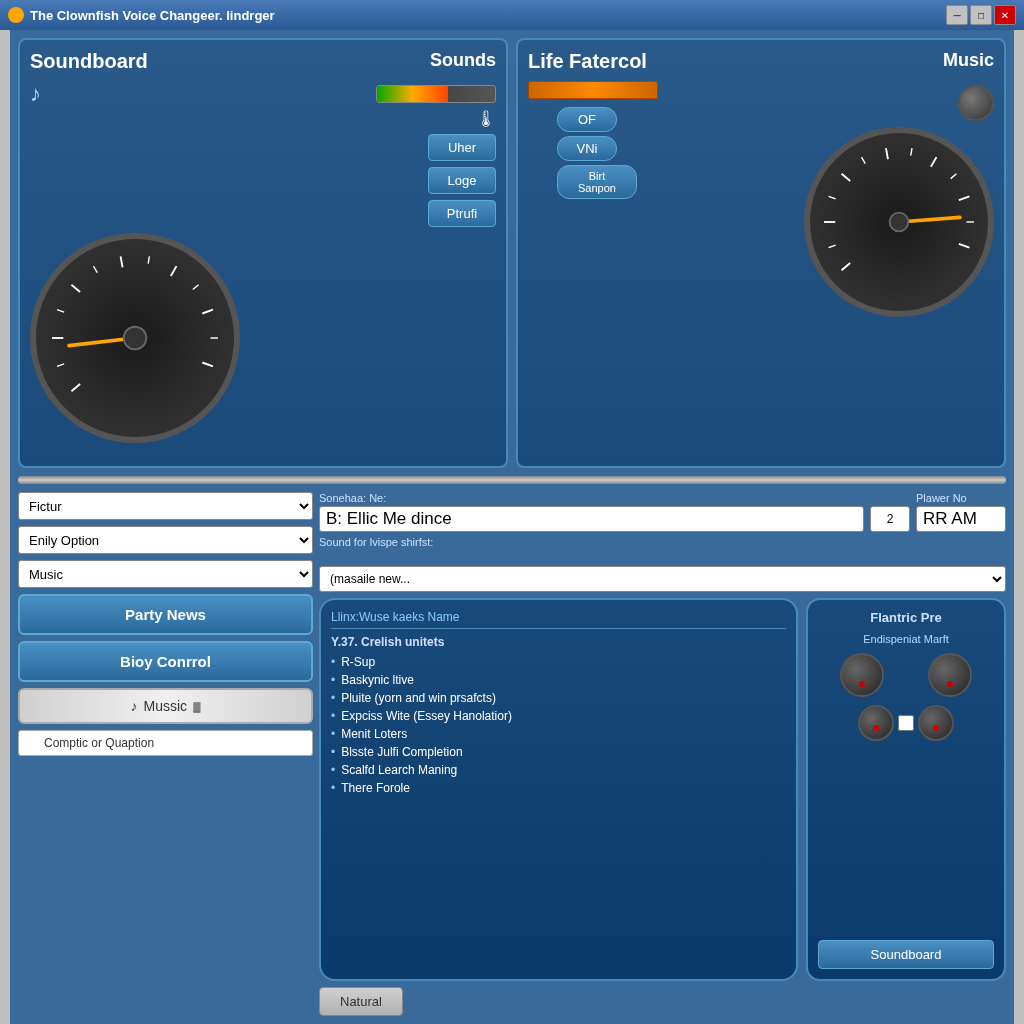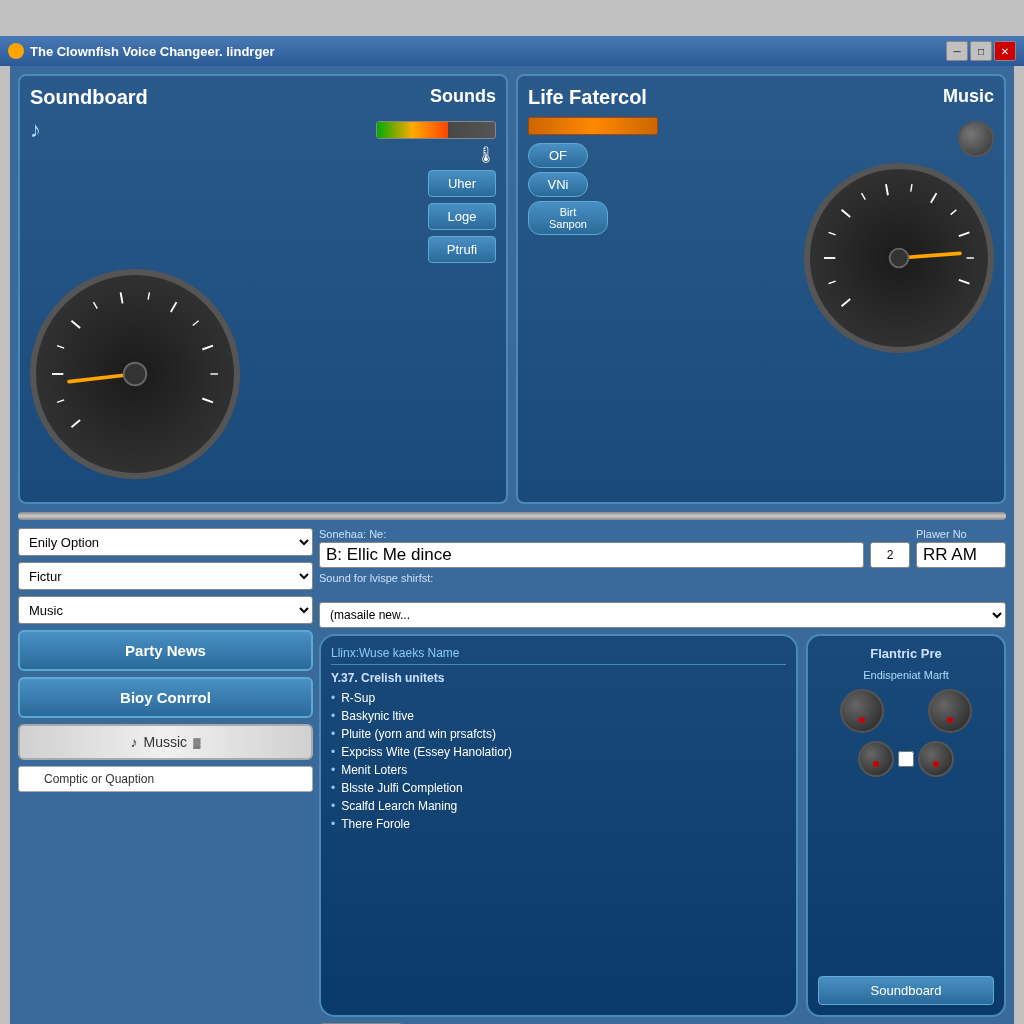--- a/index.html
+++ b/index.html
@@ -15,21 +15,20 @@
     .title-bar {
       background: linear-gradient(to bottom, #4a7ab5, #2a5a95);
       height: 30px;
       display: flex;
       align-items: center;
       justify-content: space-between;
       padding: 0 8px;
       color: white;
       font-size: 13px;
       font-weight: bold;
-      margin-top: 36px;
     }
     .title-bar-left {
       display: flex;
       align-items: center;
       gap: 6px;
     }
     .title-bar-icon {
       width: 16px; height: 16px;
       background: orange;
       border-radius: 50%;
@@ -151,20 +150,21 @@
     .status-btn {
       background: linear-gradient(to bottom, #4a90c4, #2a6a9a);
       color: white;
       border: 1px solid #5aaad4;
       border-radius: 12px;
       padding: 4px 10px;
       font-size: 13px;
       cursor: pointer;
       width: 60px;
       text-align: center;
+      margin-left: 29px;
     }
 
     
     .divider {
       height: 8px;
       background: linear-gradient(to bottom, #888, #ccc, #888);
       border-radius: 4px;
       margin: 2px 0;
     }
 
@@ -520,27 +520,27 @@
 
   </div>
 
   <div class="divider"></div>
 
   <div class="bottom-section">
 
     <div class="left-sidebar">
       <div class="dropdown-row">
         <select class="dropdown">
-          <option>Enily Option</option>
+          <option>Fictur</option>
         </select>
       </div>
 
       <div class="dropdown-row">
         <select class="dropdown">
-          <option>Fictur</option>
+          <option>Enily Option</option>
         </select>
       </div>
 
       <div class="dropdown-row">
         <select class="dropdown">
           <option>Music</option>
         </select>
       </div>
 
       <button class="sidebar-btn">Party News</button>

